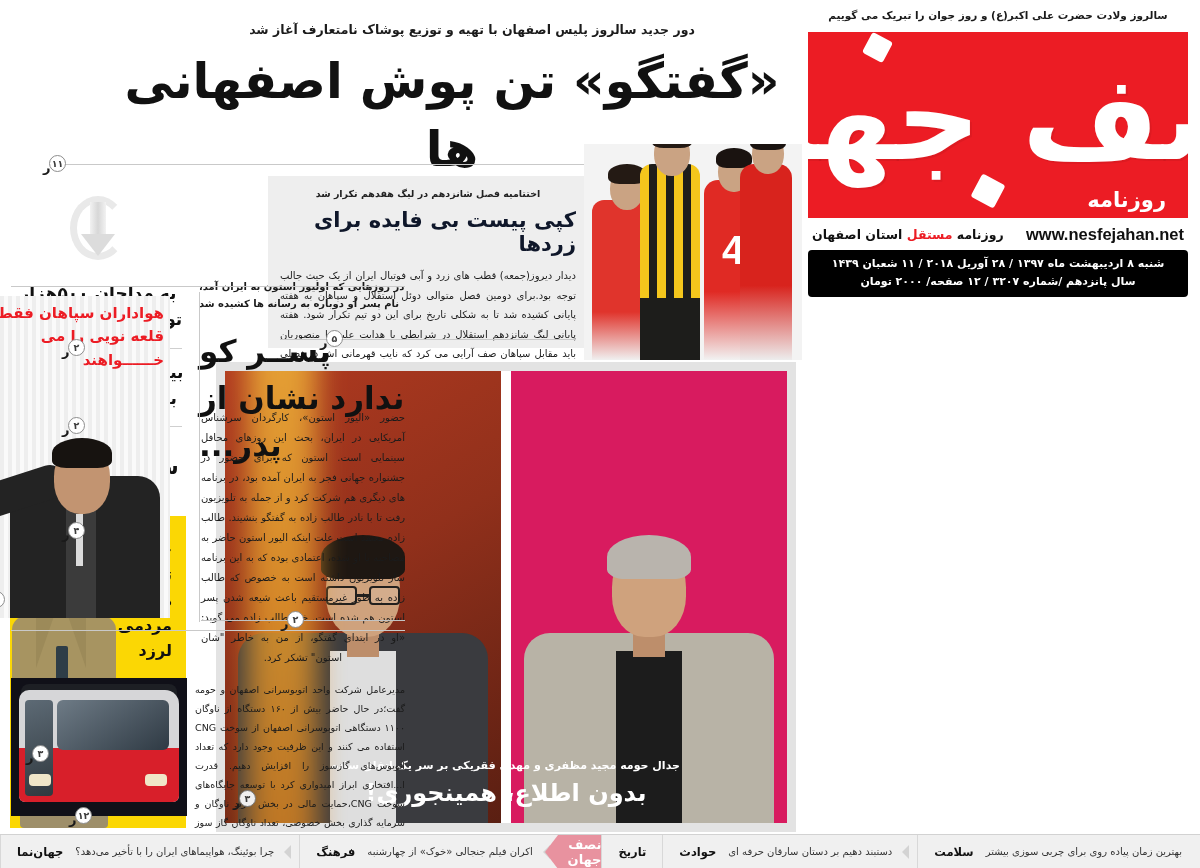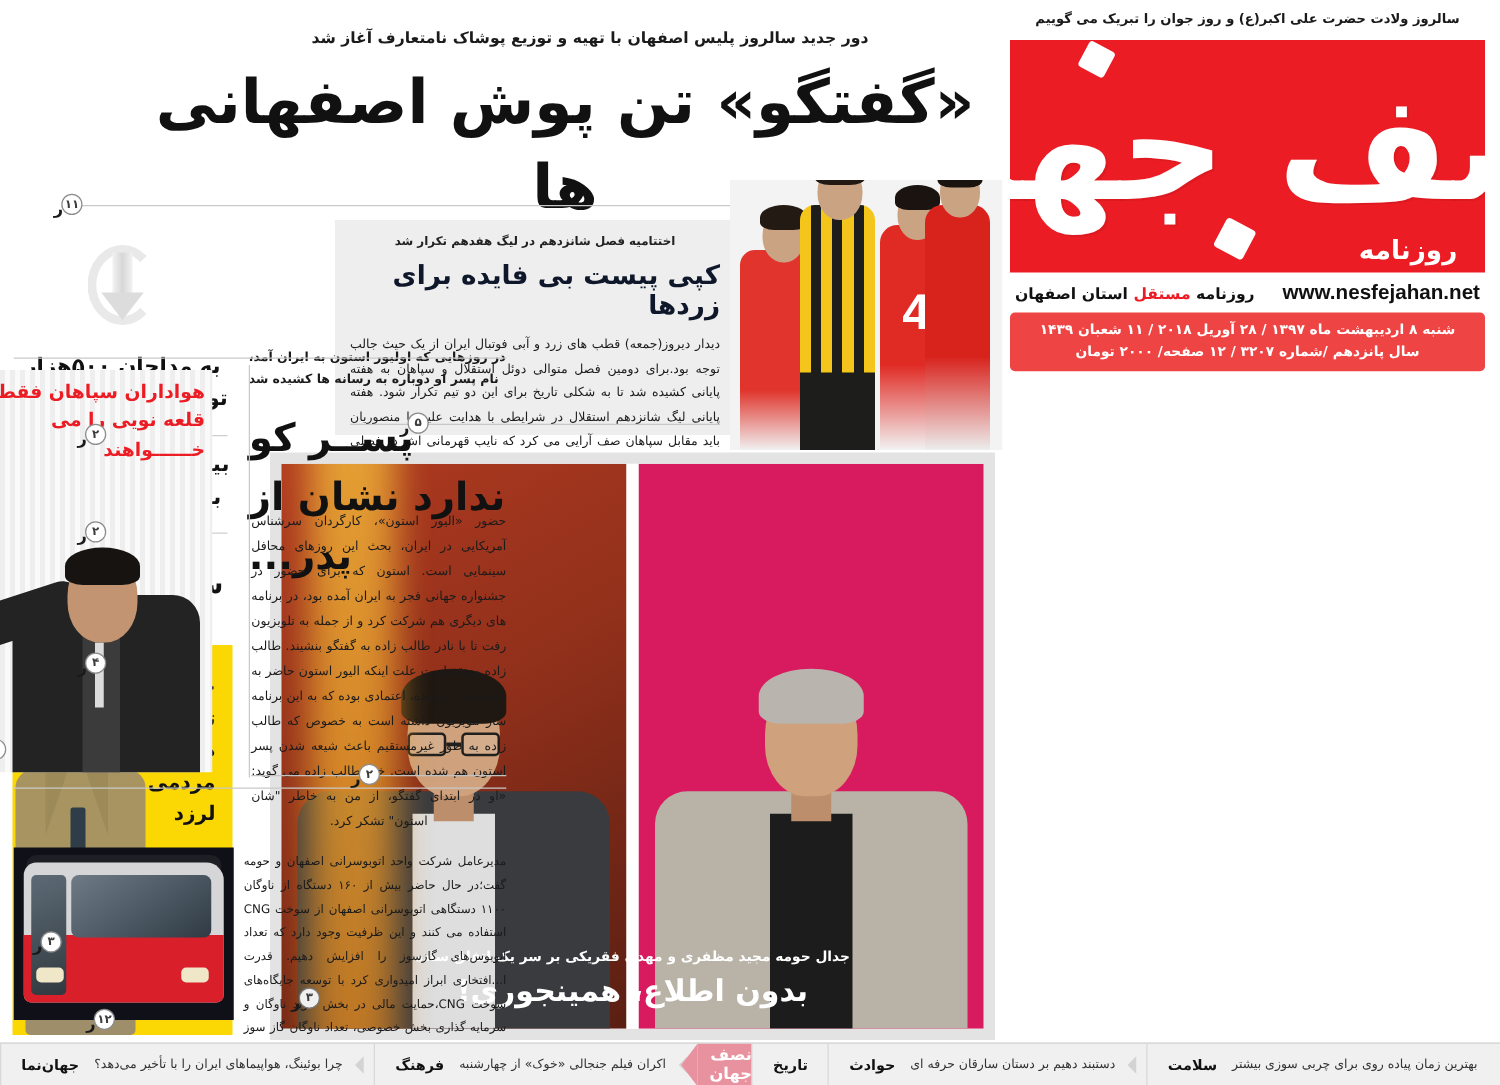--- a/index.html
+++ b/index.html
@@ -68,21 +68,21 @@
     padding: 7px 6px 6px 6px;
   }
   .masthead-tagline { font-size: 12.5px; font-weight: bold; color: #111; }
   .masthead-tagline .hl { color: #ec1c24; }
   .masthead-url {
     font-size: 16.5px; font-weight: bold; color: #111;
     font-family: "Liberation Sans", sans-serif;
     direction: ltr;
   }
   .dateline {
-    background: #ef4444; color: #ffffff;
+    background: #000000; color: #ffffff;
     margin: 0 2px; border-radius: 4px;
     padding: 5px 6px 6px 6px;
     text-align: center;
   }
   .dateline div { font-size: 11px; font-weight: bold; line-height: 1.65; }
 
   
   .lead-kicker {
     position: absolute; top: 22px; right: 408px; width: 640px;
     text-align: center;

